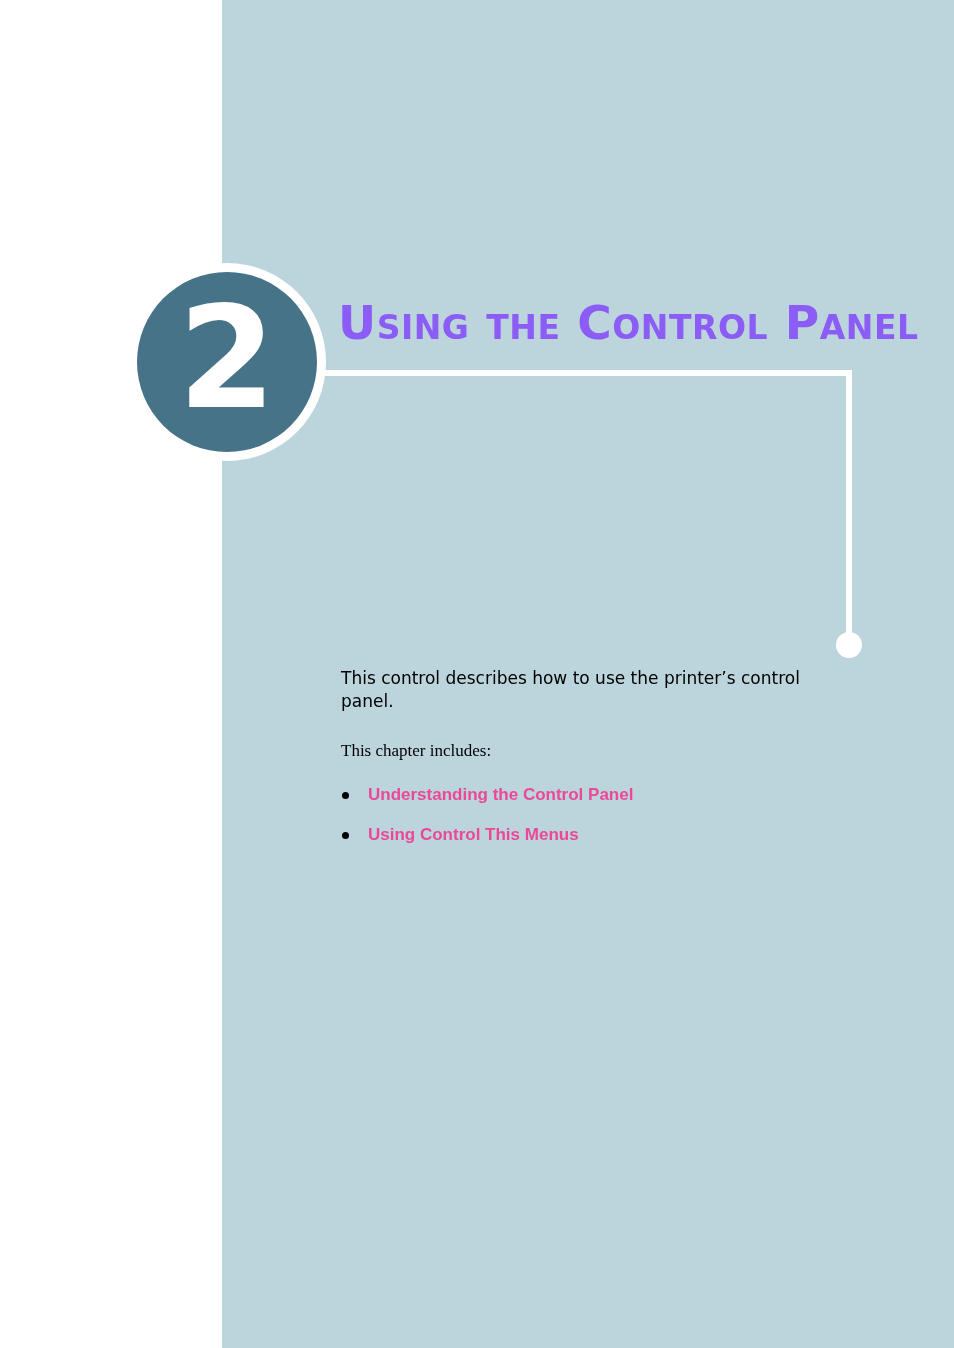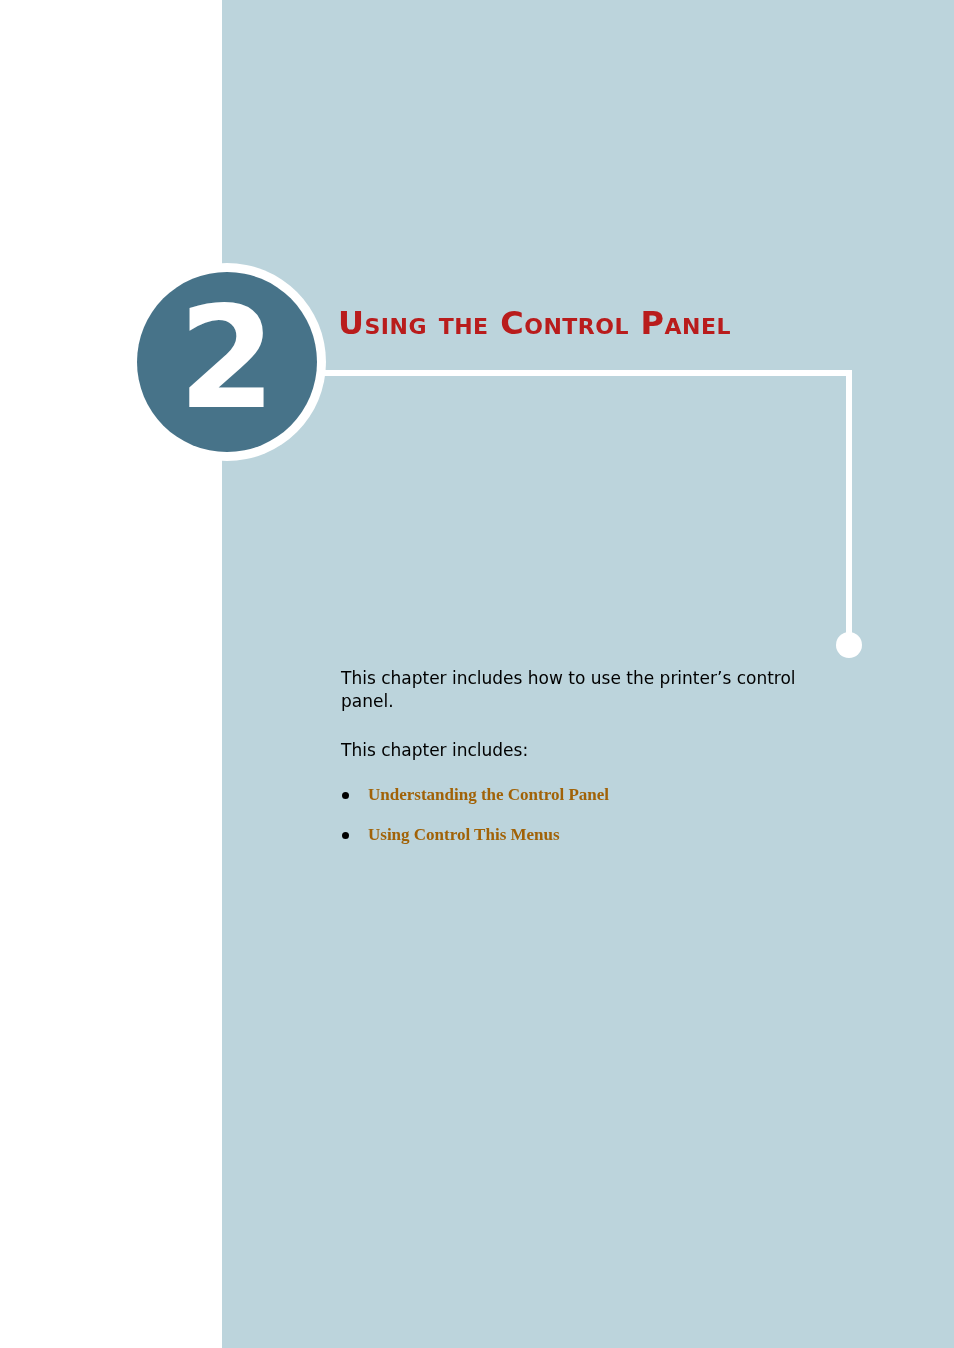--- a/index.html
+++ b/index.html
@@ -80,24 +80,24 @@
     padding-bottom: 6px;
     box-sizing: border-box;
     user-select: none;
   }
 
   
   #chapter-title {
     position: absolute;
     left: 338px;
     top: 300px;
-    color: #b91c1c;
+    color: #8b5cf6;
     font-family: "DejaVu Sans", sans-serif;
     font-weight: bold;
-    font-size: 32px;
+    font-size: 47px;
     line-height: 46px;
     font-variant: small-caps;
     letter-spacing: 0.5px;
     white-space: nowrap;
   }
 
   
   #rule-horizontal {
     position: absolute;
     left: 322px;
@@ -133,33 +133,34 @@
   }
   .intro-para {
     margin: 0 0 26px 0;
     color: #000000;
     font-family: "DejaVu Sans", sans-serif;
     font-size: 17px;
     line-height: 23px;
   }
   #includes-line {
     margin-bottom: 22px;
+    font-family: Liberation Serif, serif;
   }
 
   ul#chapter-toc {
     list-style: none;
     margin: 0;
     padding: 0;
   }
   ul#chapter-toc li {
     position: relative;
     padding-left: 27px;
     margin-bottom: 18px;
-    color: #a16207;
-    font-family: Liberation Serif, serif;
+    color: #ec4899;
+    font-family: Liberation Sans, sans-serif;
     font-weight: bold;
     font-size: 17px;
     line-height: 22px;
   }
   ul#chapter-toc li .bullet-dot {
     position: absolute;
     left: 1px;
     top: 8px;
     width: 7px;
     height: 7px;
@@ -180,21 +181,21 @@
   <div id="chapter-badge-disc"></div>
   <div id="chapter-number">2</div>
 
   <div id="chapter-title">Using the Control Panel</div>
 
   <div id="rule-horizontal"></div>
   <div id="rule-vertical"></div>
   <div id="rule-dot"></div>
 
   <div id="intro-block">
-    <p class="intro-para">This chapter includes how to use the printer’s control panel.</p>
+    <p class="intro-para">This control describes how to use the printer’s control panel.</p>
 
     <p class="intro-para" id="includes-line">This chapter includes:</p>
 
     <ul id="chapter-toc">
       <li>
         <span class="bullet-dot"></span>
         <span>Understanding the Control Panel</span>
       </li>
       <li>
         <span class="bullet-dot"></span>

